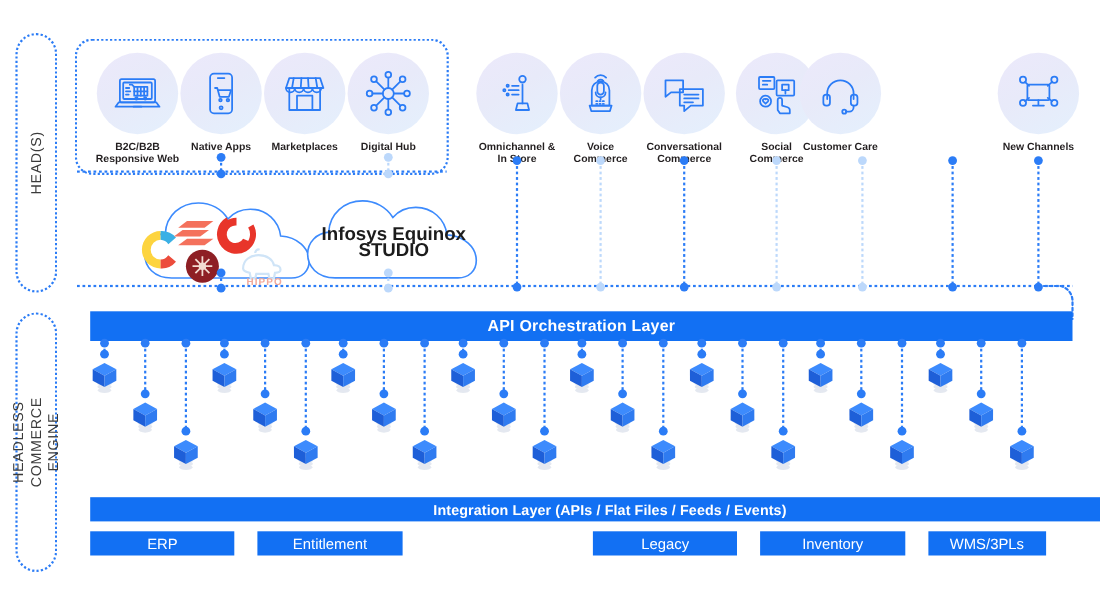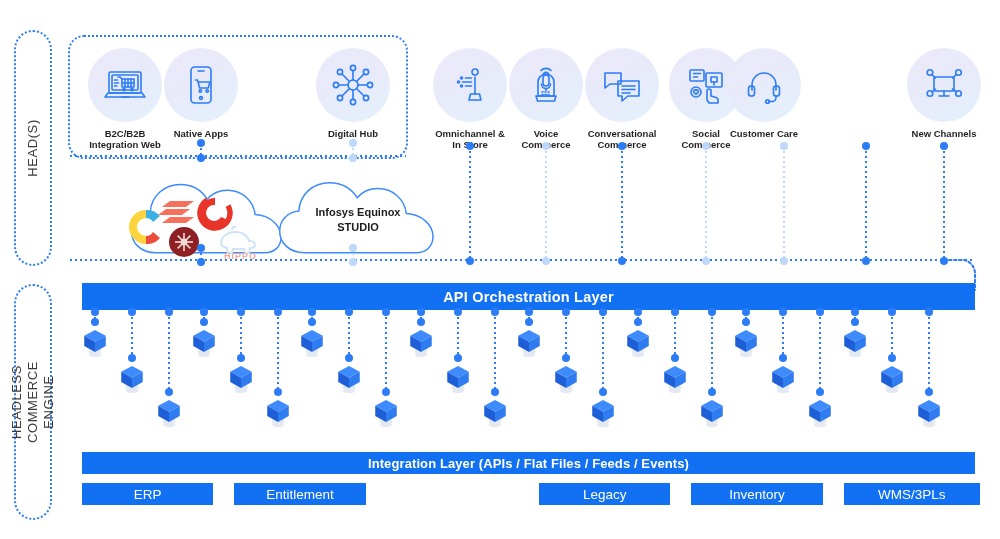--- a/index.html
+++ b/index.html
@@ -42,33 +42,33 @@
     margin-top:6px;font-size:9.5px;font-weight:700;line-height:11px;color:#231f20;
     white-space:pre-line;
   }
   .icon-svg{display:block;}
 
   
   .cloud{position:absolute;}
   .cloud .cloud-text{
     position:absolute;left:0;top:0;width:100%;height:100%;
     display:flex;align-items:center;justify-content:center;
-    font-size:11px;font-weight:700;line-height:15px;text-align:center;
+    font-size:17px;font-weight:700;line-height:15px;text-align:center;
     color:#1c1c1c;white-space:pre-line;
     padding-top:8px;box-sizing:border-box;
   }
 
   
   .bar{
     position:absolute;background:#1270f3;color:#ffffff;
     display:flex;align-items:center;justify-content:center;
     font-weight:700;
   }
   .bar.api{font-size:14.5px;letter-spacing:.2px;}
-  .bar.integration{font-size:13px;letter-spacing:.1px;}
+  .bar.integration{font-size:13px;letter-spacing:.1px;padding-left:26px;}
   .sysbox{
     position:absolute;background:#1270f3;color:#ffffff;
     display:flex;align-items:center;justify-content:center;
     font-size:13.5px;font-weight:400;
   }
 
   
   .cap{position:absolute;}
 
   
@@ -99,36 +99,50 @@
             <path d="M20 17h12v8H20z"></path>
             <path d="M20 17l-2-2h-2"></path>
             <circle cx="22" cy="27.5" r="1.1"></circle>
             <circle cx="30" cy="27.5" r="1.1"></circle>
             <path d="M23 17v8M26 17v8M29 17v8M20 21h12"></path>
             <path d="M12.5 18h3M12.5 21h4M12.5 24h2.5"></path>
           </g>
         </svg>
       </div>
       <div class="clabel">B2C/B2B
-Integration Web</div>
+Responsive Web</div>
     </div>
     <div class="channel" style="left: 163px; top: 48px;">
       <div class="bubble">
         <svg width="46" height="46" viewBox="0 0 46 46" class="icon-svg">
           <g fill="none" stroke="#2b7cf6" stroke-width="1.6" stroke-linecap="round" stroke-linejoin="round">
             <rect x="13" y="5" width="20" height="36" rx="3.5"></rect>
             <path d="M20 9h6"></path>
             <circle cx="23" cy="36" r="1.4"></circle>
             <path d="M17.5 18h2l2.2 8h8.4l1.9-6H20.6"></path>
             <circle cx="22.4" cy="29" r="1.2"></circle>
             <circle cx="29.2" cy="29" r="1.2"></circle>
           </g>
         </svg>
       </div>
       <div class="clabel">Native Apps</div>
+    </div>
+    <div class="channel" style="left: 239px; top: 48px;">
+      <div class="bubble">
+        <svg width="46" height="46" viewBox="0 0 46 46" class="icon-svg">
+          <g fill="none" stroke="#2b7cf6" stroke-width="1.6" stroke-linecap="round" stroke-linejoin="round">
+            <path d="M9 18v20h28V18"></path>
+            <rect x="16" y="25" width="14" height="13"></rect>
+            <path d="M6 18l3-9h28l3 9z"></path>
+            <path d="M6 18c0 2.4 1.8 4 4 4s4-1.6 4-4c0 2.4 1.8 4 4 4s4-1.6 4-4c0 2.4 1.8 4 4 4s4-1.6 4-4c0 2.4 1.8 4 4 4s4-1.6 4-4"></path>
+            <path d="M13 9l-1.5 9M20 9l-.6 9M26 9l.6 9M33 9l1.5 9"></path>
+          </g>
+        </svg>
+      </div>
+      <div class="clabel">Marketplaces</div>
     </div>
     <div class="channel" style="left: 315px; top: 48px;">
       <div class="bubble">
         <svg width="46" height="46" viewBox="0 0 46 46" class="icon-svg">
           <g fill="none" stroke="#2b7cf6" stroke-width="1.6" stroke-linecap="round" stroke-linejoin="round">
             <circle cx="23" cy="23" r="5"></circle>
             <circle cx="10" cy="10" r="2.6"></circle>
             <circle cx="36" cy="10" r="2.6"></circle>
             <circle cx="10" cy="36" r="2.6"></circle>
             <circle cx="36" cy="36" r="2.6"></circle>
@@ -701,14 +715,14 @@
         </g>
       </svg></div>
     <div class="caplabel" style="left: 930.5px; top: 426px; transform: translateX(-50%); margin-left: 0px;">Subscription</div>
     <div class="bar integration" style="left: 82px; top: 452px; width: 893px; height: 22px;">
       <span>Integration Layer (APIs / Flat Files / Feeds / Events)</span>
     </div>
     <div class="sysbox" style="left: 82px; top: 483px; width: 131.333px; height: 22px;">ERP</div>
     <div class="sysbox" style="left: 234.333px; top: 483px; width: 131.333px; height: 22px;">Entitlement</div>
     <div class="sysbox" style="left: 539px; top: 483px; width: 131.333px; height: 22px;">Legacy</div>
     <div class="sysbox" style="left: 691.333px; top: 483px; width: 131.333px; height: 22px;">Inventory</div>
-    <div class="sysbox" style="left: 843.667px; top: 483px; width: 136px; height: 22px;">WMS/3PLs</div>
+    <div class="sysbox" style="left: 843.667px; top: 483px; width: 107px; height: 22px;">WMS/3PLs</div>
   </div>
 
 </body></html>

